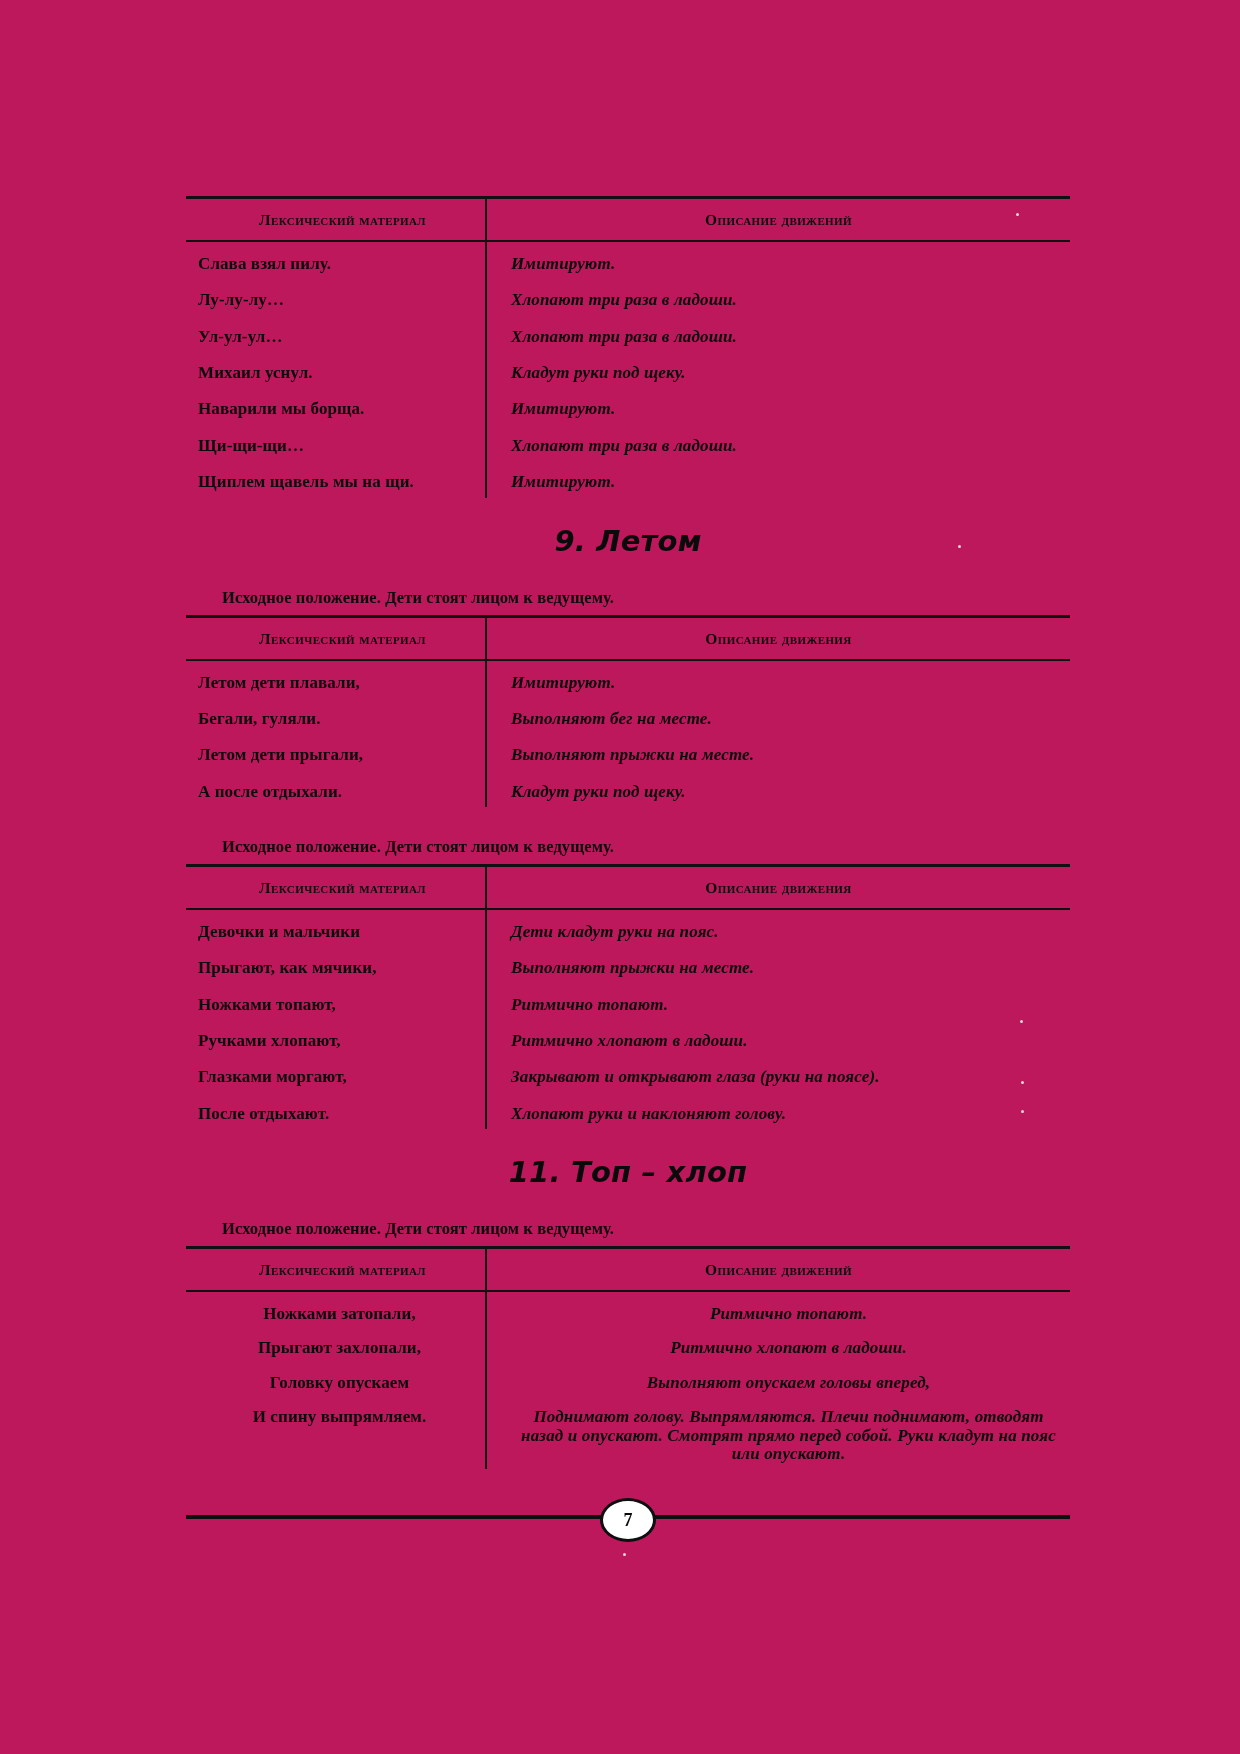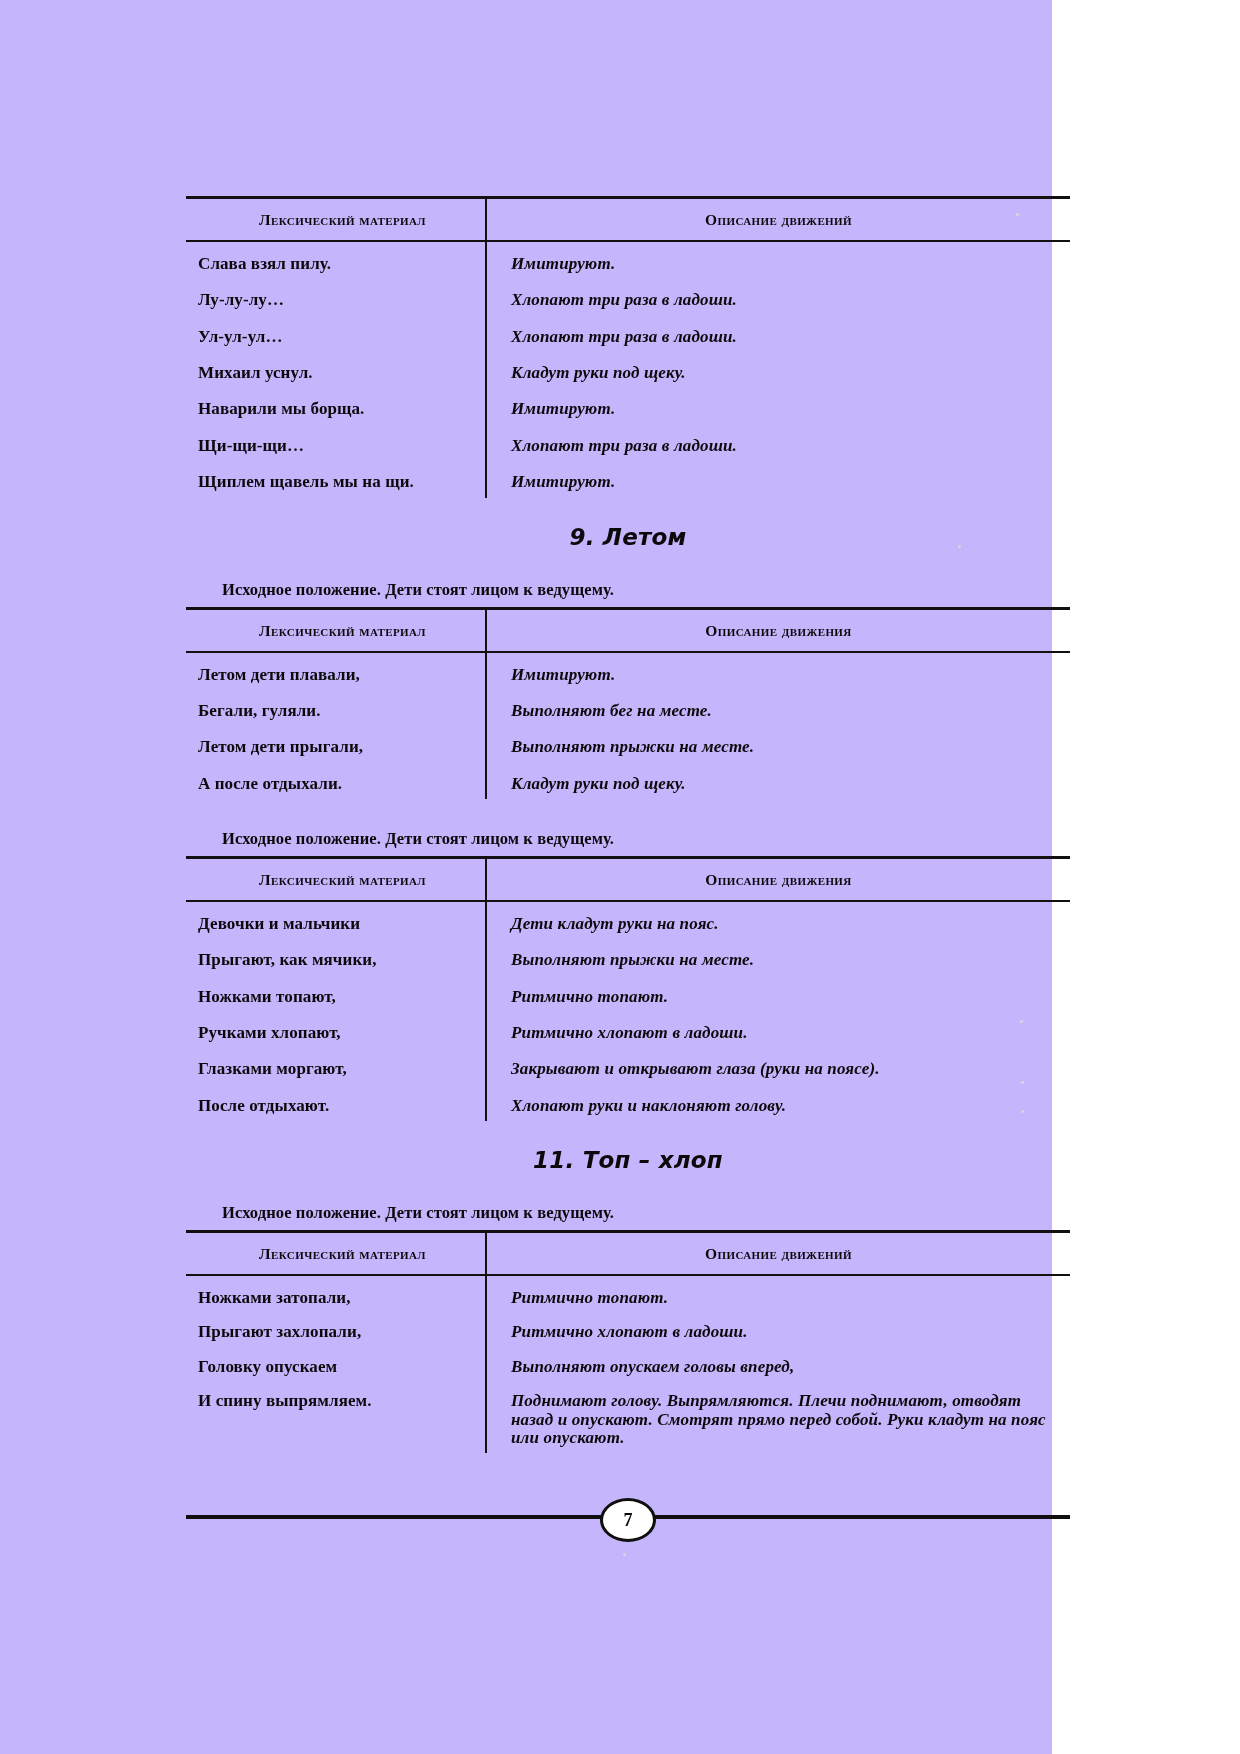--- a/index.html
+++ b/index.html
@@ -12,23 +12,23 @@
     height: 1754px;
     position: relative;
     font-family: "Liberation Serif", "DejaVu Serif", serif;
     color: #0a0a0a;
     overflow: hidden;
   }
 
   .page {
     position: absolute;
     left: 0; top: 0;
-    width: 1052px;
+    width: 1240px;
     height: 1754px;
-    background: #c4b5fd;
+    background: #be185d;
   }
 
   .content {
     position: absolute;
     left: 186px;
     top: 196px;
     width: 884px;
   }
 
   
@@ -74,33 +74,33 @@
   }
   .tbl td.desc {
     padding-left: 24px;
     font-style: italic;
     font-weight: bold;
     letter-spacing: 0.15px;
   }
   .tbl tbody tr:first-child td { padding-top: 13px; }
   .tbl tbody tr:last-child td  { padding-bottom: 6px; }
 
-  .tbl.tight td { padding-top: 8px; padding-bottom: 8px; }
+  .tbl.tight td { padding-top: 8px; padding-bottom: 8px; text-align: center; }
 
   .desc-para {
     line-height: 1.25;
   }
 
   
   .sec-title {
     text-align: center;
     font-family: "DejaVu Sans", "Liberation Sans", sans-serif;
     font-weight: bold;
     font-style: italic;
-    font-size: 23px;
+    font-size: 29px;
     letter-spacing: 0.2px;
     margin: 26px 0 0 0;
     padding: 0;
     color: #0a0a0a;
   }
 
   .intro {
     font-size: 16.5px;
     font-weight: 600;
     letter-spacing: 0.1px;

